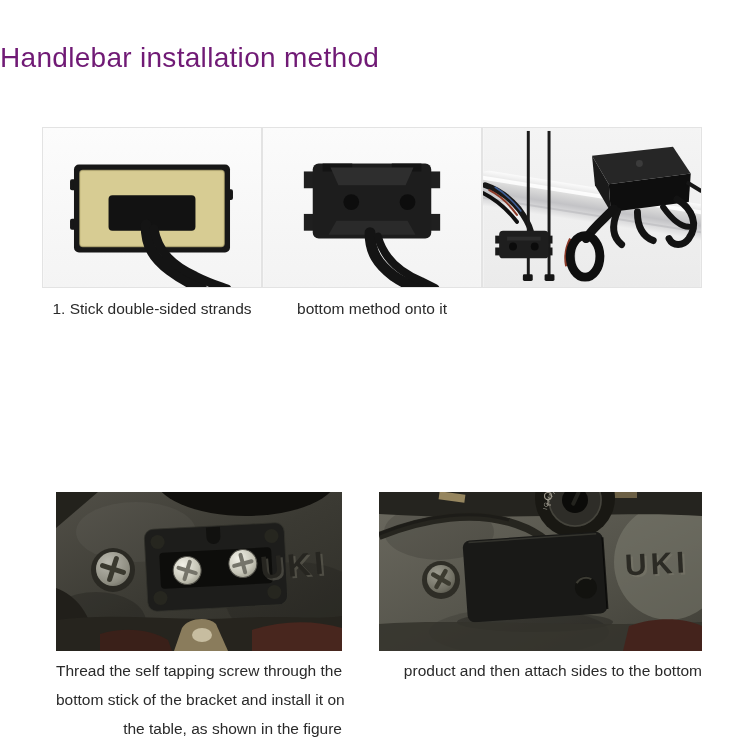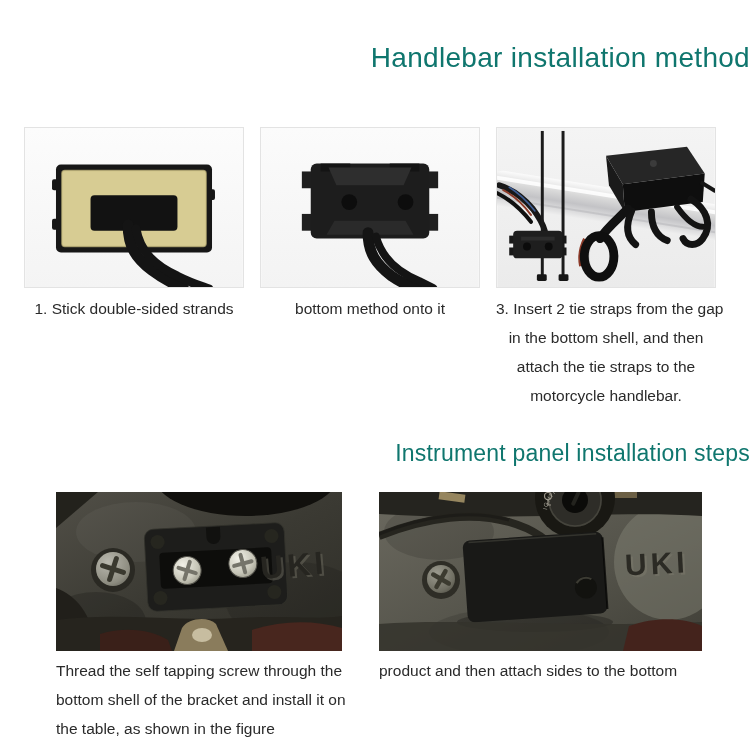--- a/index.html
+++ b/index.html
@@ -1,32 +1,32 @@
 <!DOCTYPE html>
 <html><head>
 <meta charset="utf-8">
 <style>
   *{margin:0;padding:0;box-sizing:border-box}
   html,body{background:#fff}
   body{width:750px;height:750px;font-family:"Liberation Sans","DejaVu Sans",sans-serif;color:#2b2b2b}
   .canvas{position:relative;width:750px;height:750px;background:#fff;overflow:hidden}
-  .title{position:absolute;left:0;width:100%;text-align:right;color:#0f766e;font-weight:400}
+  .title{position:absolute;left:0;width:100%;text-align:left;color:#701a75;font-weight:400}
   .title1{top:42px;font-size:28px;letter-spacing:.3px}
   .title2{top:440px;font-size:23px;letter-spacing:.2px}
-  .steps-row{position:absolute;top:127px;left:24px;display:flex;gap:16px}
+  .steps-row{position:absolute;top:127px;left:42px;display:flex;gap:0}
   .step{width:220px}
   .imgbox{width:220px;height:161px;border:1px solid #e3e3e3;background:#fbfbfb;overflow:hidden}
   .imgbox svg,.photobox svg{display:block;width:100%;height:100%}
   .cap{margin-top:6px;text-align:center;font-size:15.5px;line-height:29px;color:#2a2a2a}
   .cap .line,.pcap .line{white-space:nowrap}
   .photos-row{position:absolute;top:492px;left:56px;display:flex;gap:37px}
   .photo1{width:286px}
   .photo2{width:323px}
   .photobox{height:159px;overflow:hidden;background:#3b3a33}
-  .pcap{margin-top:5px;text-align:left;font-size:15.5px;line-height:29px;color:#2a2a2a}
+  .pcap{margin-top:5px;text-align:right;font-size:15.5px;line-height:29px;color:#2a2a2a}
   svg text{font-family:"Liberation Sans","DejaVu Sans",sans-serif}
   .emboss{font-weight:700;letter-spacing:4px}
 </style>
 </head>
 <body>
 
 <div class="canvas">
 
   <div class="title title1">Handlebar installation method</div>
 
@@ -154,30 +154,23 @@
             <path d="M132,82 C120,94 110,102 104,112" stroke="#121212" stroke-width="9" fill="none" stroke-linecap="round"></path>
             <g fill="none">
               <path d="M88,112 C84,120 82,130 84,140" stroke="#8c3a28" stroke-width="2.5"></path>
               <path d="M92,112 C88,122 87,132 90,142" stroke="#3f5e96" stroke-width="2.5"></path>
               <path d="M96,110 C92,122 91,134 95,146" stroke="#d8d8d8" stroke-width="2"></path>
               <ellipse cx="103" cy="130" rx="15" ry="21" stroke="#0f0f0f" stroke-width="9"></ellipse>
             </g>
           </g>
         </svg>
       </div>
-      <figcaption class="cap">
-        <div class="line">3. Insert 2 tie straps from the gap</div>
-        <div class="line">in the bottom shell, and then</div>
-        <div class="line">attach the tie straps to the</div>
-        <div class="line">motorcycle handlebar.</div>
-      </figcaption>
     </figure>
   </div>
 
-  <div class="title title2">Instrument panel installation steps</div>
 
   <div class="photos-row">
 
     <figure class="photo1">
       <div class="photobox">
         <svg viewBox="0 0 286 159">
           <defs>
             <linearGradient id="p1bg" x1="0" y1="0" x2="1" y2="1">
               <stop offset="0" stop-color="#514f47"></stop>
                 <stop offset="0.5" stop-color="#3b3a33"></stop>
@@ -241,21 +234,21 @@
             </g>
           </g>
           <g class="emboss" transform="rotate(-5 240 70)">
             <text x="206" y="86" font-size="32" fill="#6e6c60" opacity="0.5">UKI</text>
             <text x="204" y="84" font-size="32" fill="#262520">UKI</text>
           </g>
         </svg>
       </div>
       <figcaption class="pcap">
         <div class="line">Thread the self tapping screw through the</div>
-        <div class="line">bottom shell of the bracket and install it on</div>
+        <div class="line">bottom stick of the bracket and install it on</div>
         <div class="line">the table, as shown in the figure</div>
       </figcaption>
     </figure>
 
     <figure class="photo2">
       <div class="photobox">
         <svg viewBox="0 0 323 159">
           <defs>
             <linearGradient id="p2bg" x1="0" y1="0" x2="1" y2="1">
               <stop offset="0" stop-color="#6b695f"></stop>

